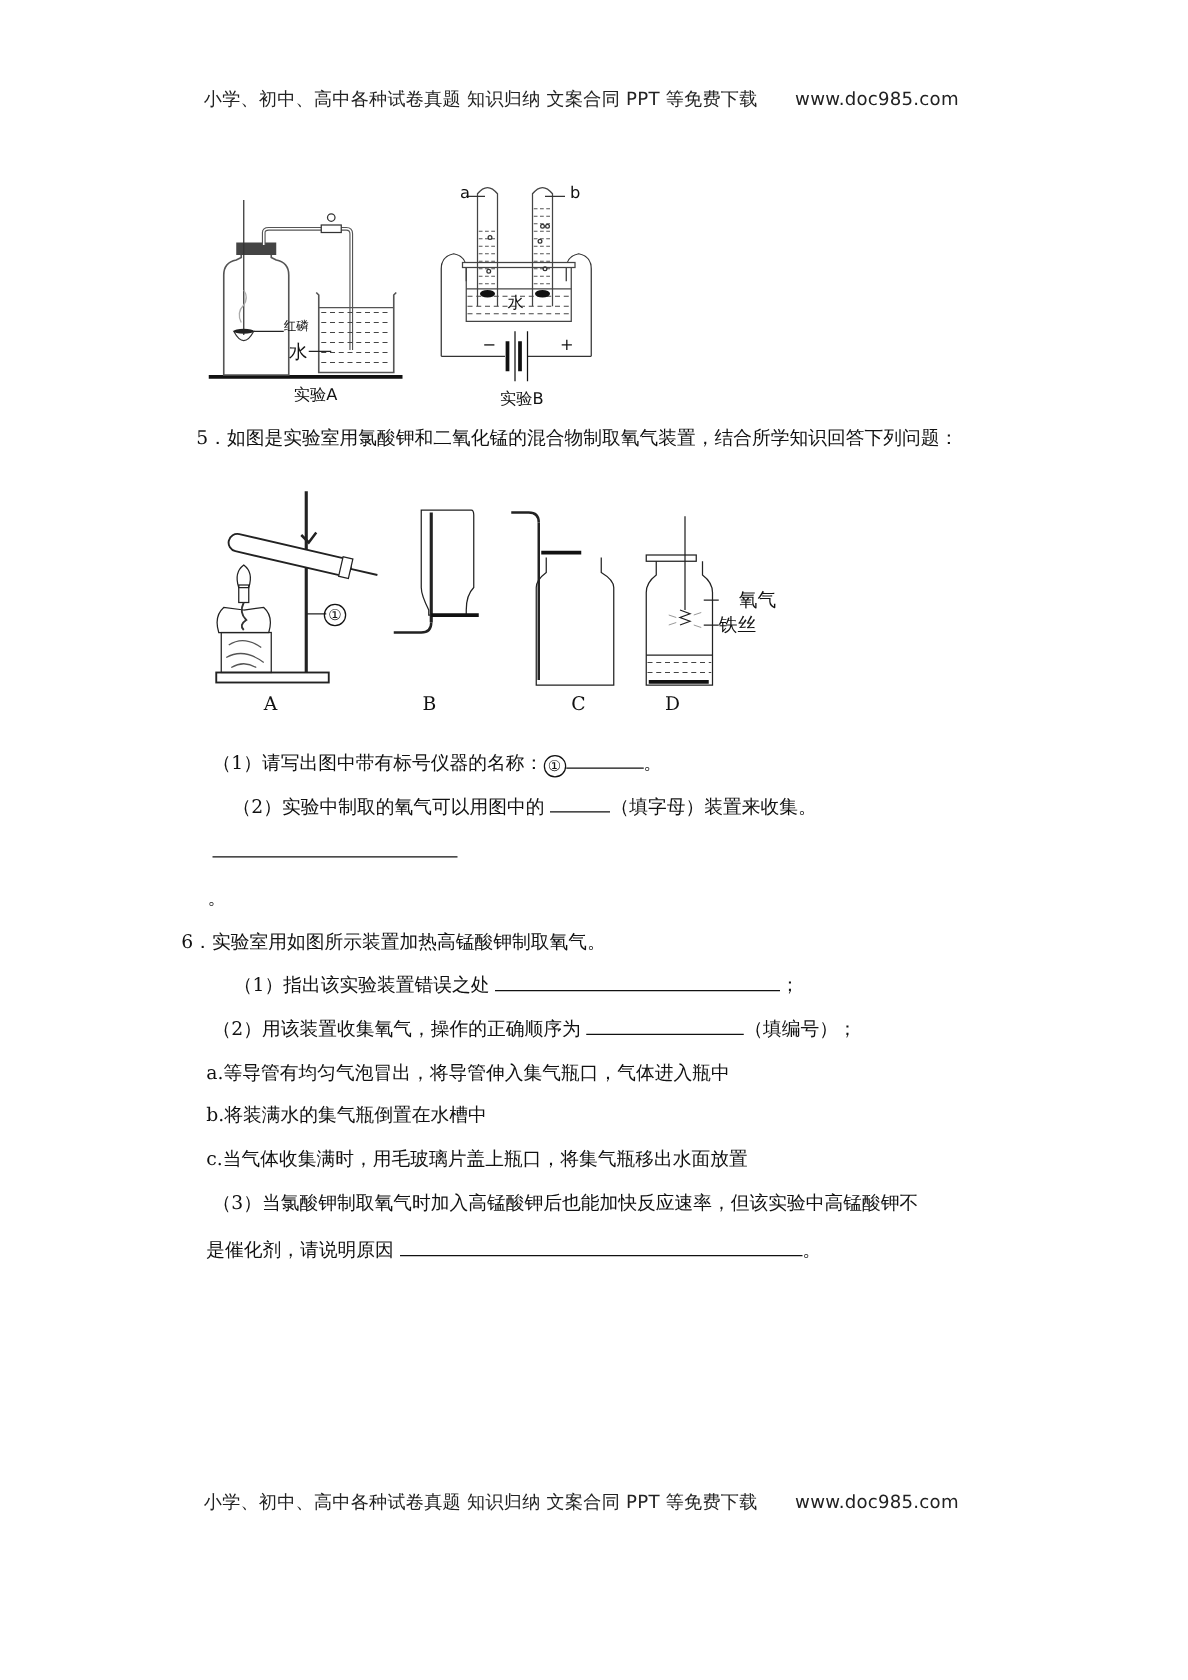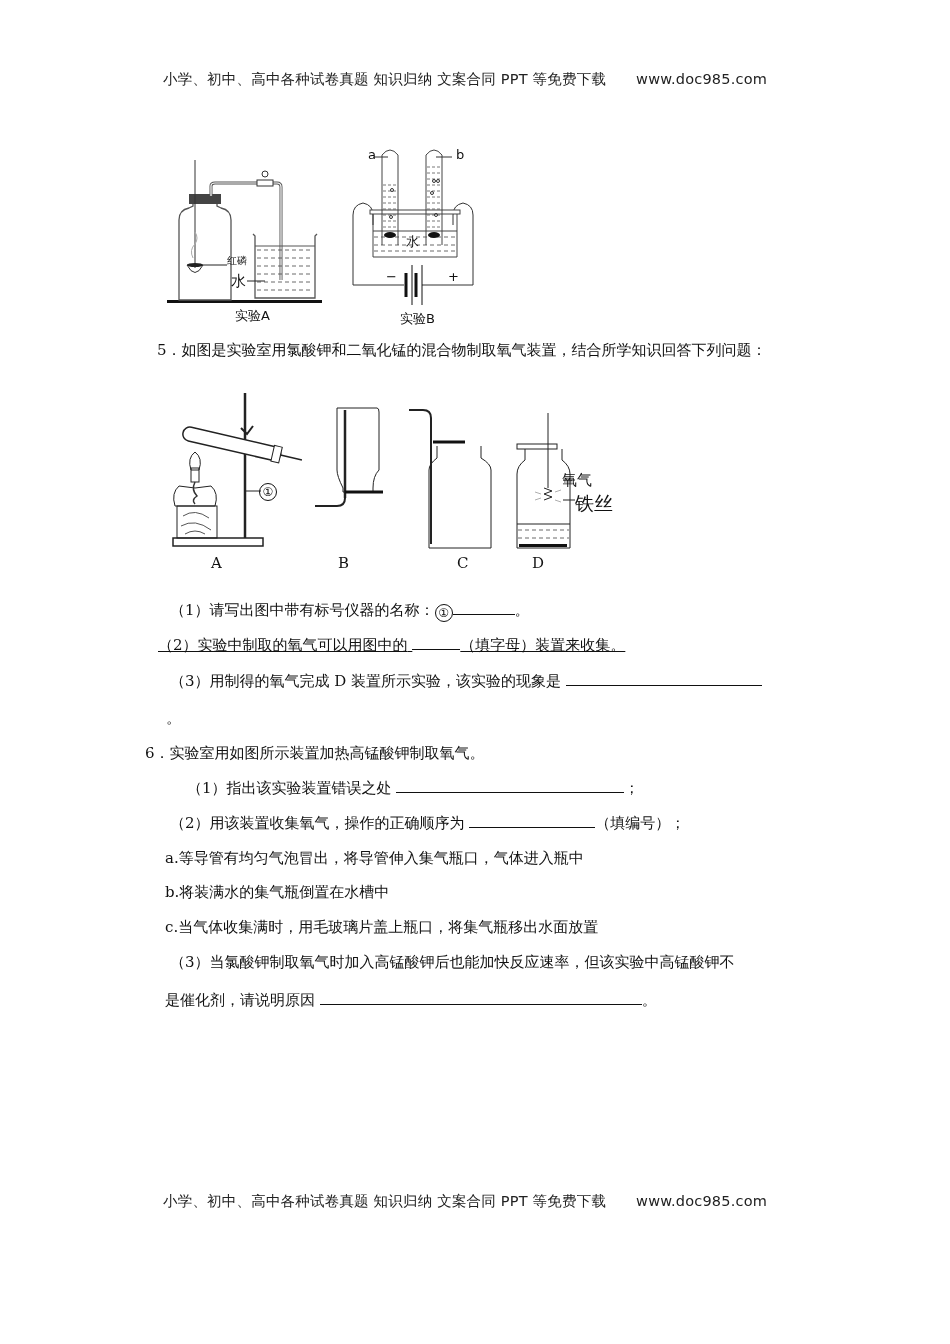--- a/index.html
+++ b/index.html
@@ -175,36 +175,36 @@
     <g stroke="#999" stroke-width="0.8">
       <line x1="370" y1="104" x2="376" y2="106"></line>
         <line x1="370" y1="112" x2="376" y2="110"></line>
       <line x1="390" y1="104" x2="396" y2="102"></line>
         <line x1="390" y1="112" x2="396" y2="114"></line>
     </g>
     <line x1="398" y1="92" x2="410" y2="92" stroke="#222"></line>
     <line x1="398" y1="112" x2="410" y2="112" stroke="#222"></line>
   </svg>
   <span style="position:absolute; left:94px; top:95px;" class="circ">①</span>
-  <span class="cap" style="position:absolute; left:397px; top:83px; font-size:15px;">氧气</span>
-  <span class="cap" style="position:absolute; left:410px; top:103px; font-size:19px;">铁丝</span>
+  <span class="cap" style="position:absolute; left:426px; top:83px; font-size:15px;">氧气</span>
+  <span class="cap" style="position:absolute; left:410px; top:103px; font-size:15px;">铁丝</span>
   <span style="position:absolute; left:46px; top:166px; font-size:15px;">A</span>
   <span style="position:absolute; left:173px; top:166px; font-size:15px;">B</span>
   <span style="position:absolute; left:292px; top:166px; font-size:15px;">C</span>
   <span style="position:absolute; left:367px; top:166px; font-size:15px;">D</span>
 </div>
 
 <div class="line" style="left:170px; top:600px;">
   <span>（1）请写出图中带有标号仪器的名称：</span><span class="circ">①</span><span class="blank" style="width:62px;"></span><span>。</span>
 </div>
-<div class="line" style="left:158px; top:635px;text-decoration:underline;">
+<div class="line" style="left:186px; top:635px;">
   <span>（2）实验中制取的氧气可以用图中的</span> <span class="blank" style="width:48px;"></span><span>（填字母）装置来收集。</span>
 </div>
 <div class="line" style="left:170px; top:671px;">
-  <span>（3）用制得的氧气完成 D 装置所示实验，该实验的现象是</span> <span class="blank" style="width:196px;"></span>
+   <span class="blank" style="width:196px;"></span>
 </div>
 <div class="line" style="left:166px; top:708px;">。</div>
 
 <div class="line" style="left:145px; top:743px;">6．实验室用如图所示装置加热高锰酸钾制取氧气。</div>
 <div class="line" style="left:170px; top:778px;margin-left:17px;">
   <span>（1）指出该实验装置错误之处</span> <span class="blank" style="width:228px;"></span><span>；</span>
 </div>
 <div class="line" style="left:170px; top:813px;">
   <span>（2）用该装置收集氧气，操作的正确顺序为</span> <span class="blank" style="width:126px;"></span><span>（填编号）；</span>
 </div>

